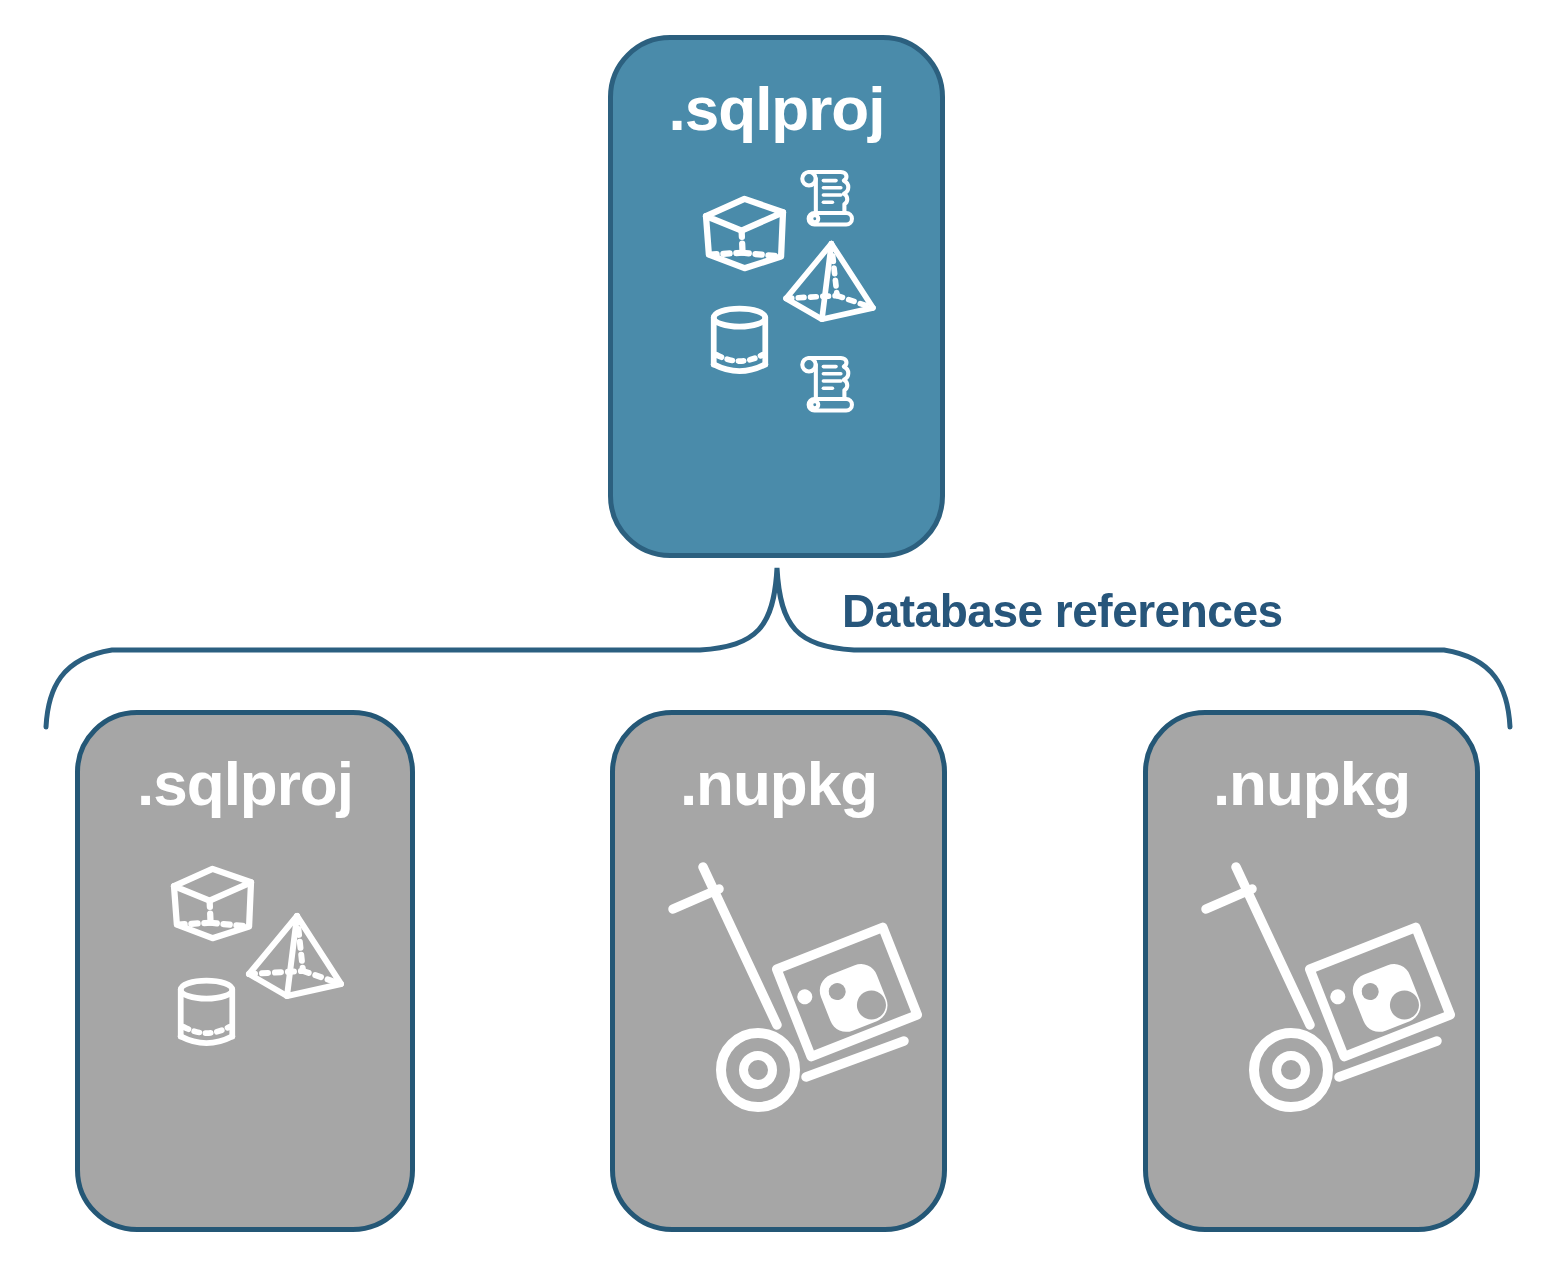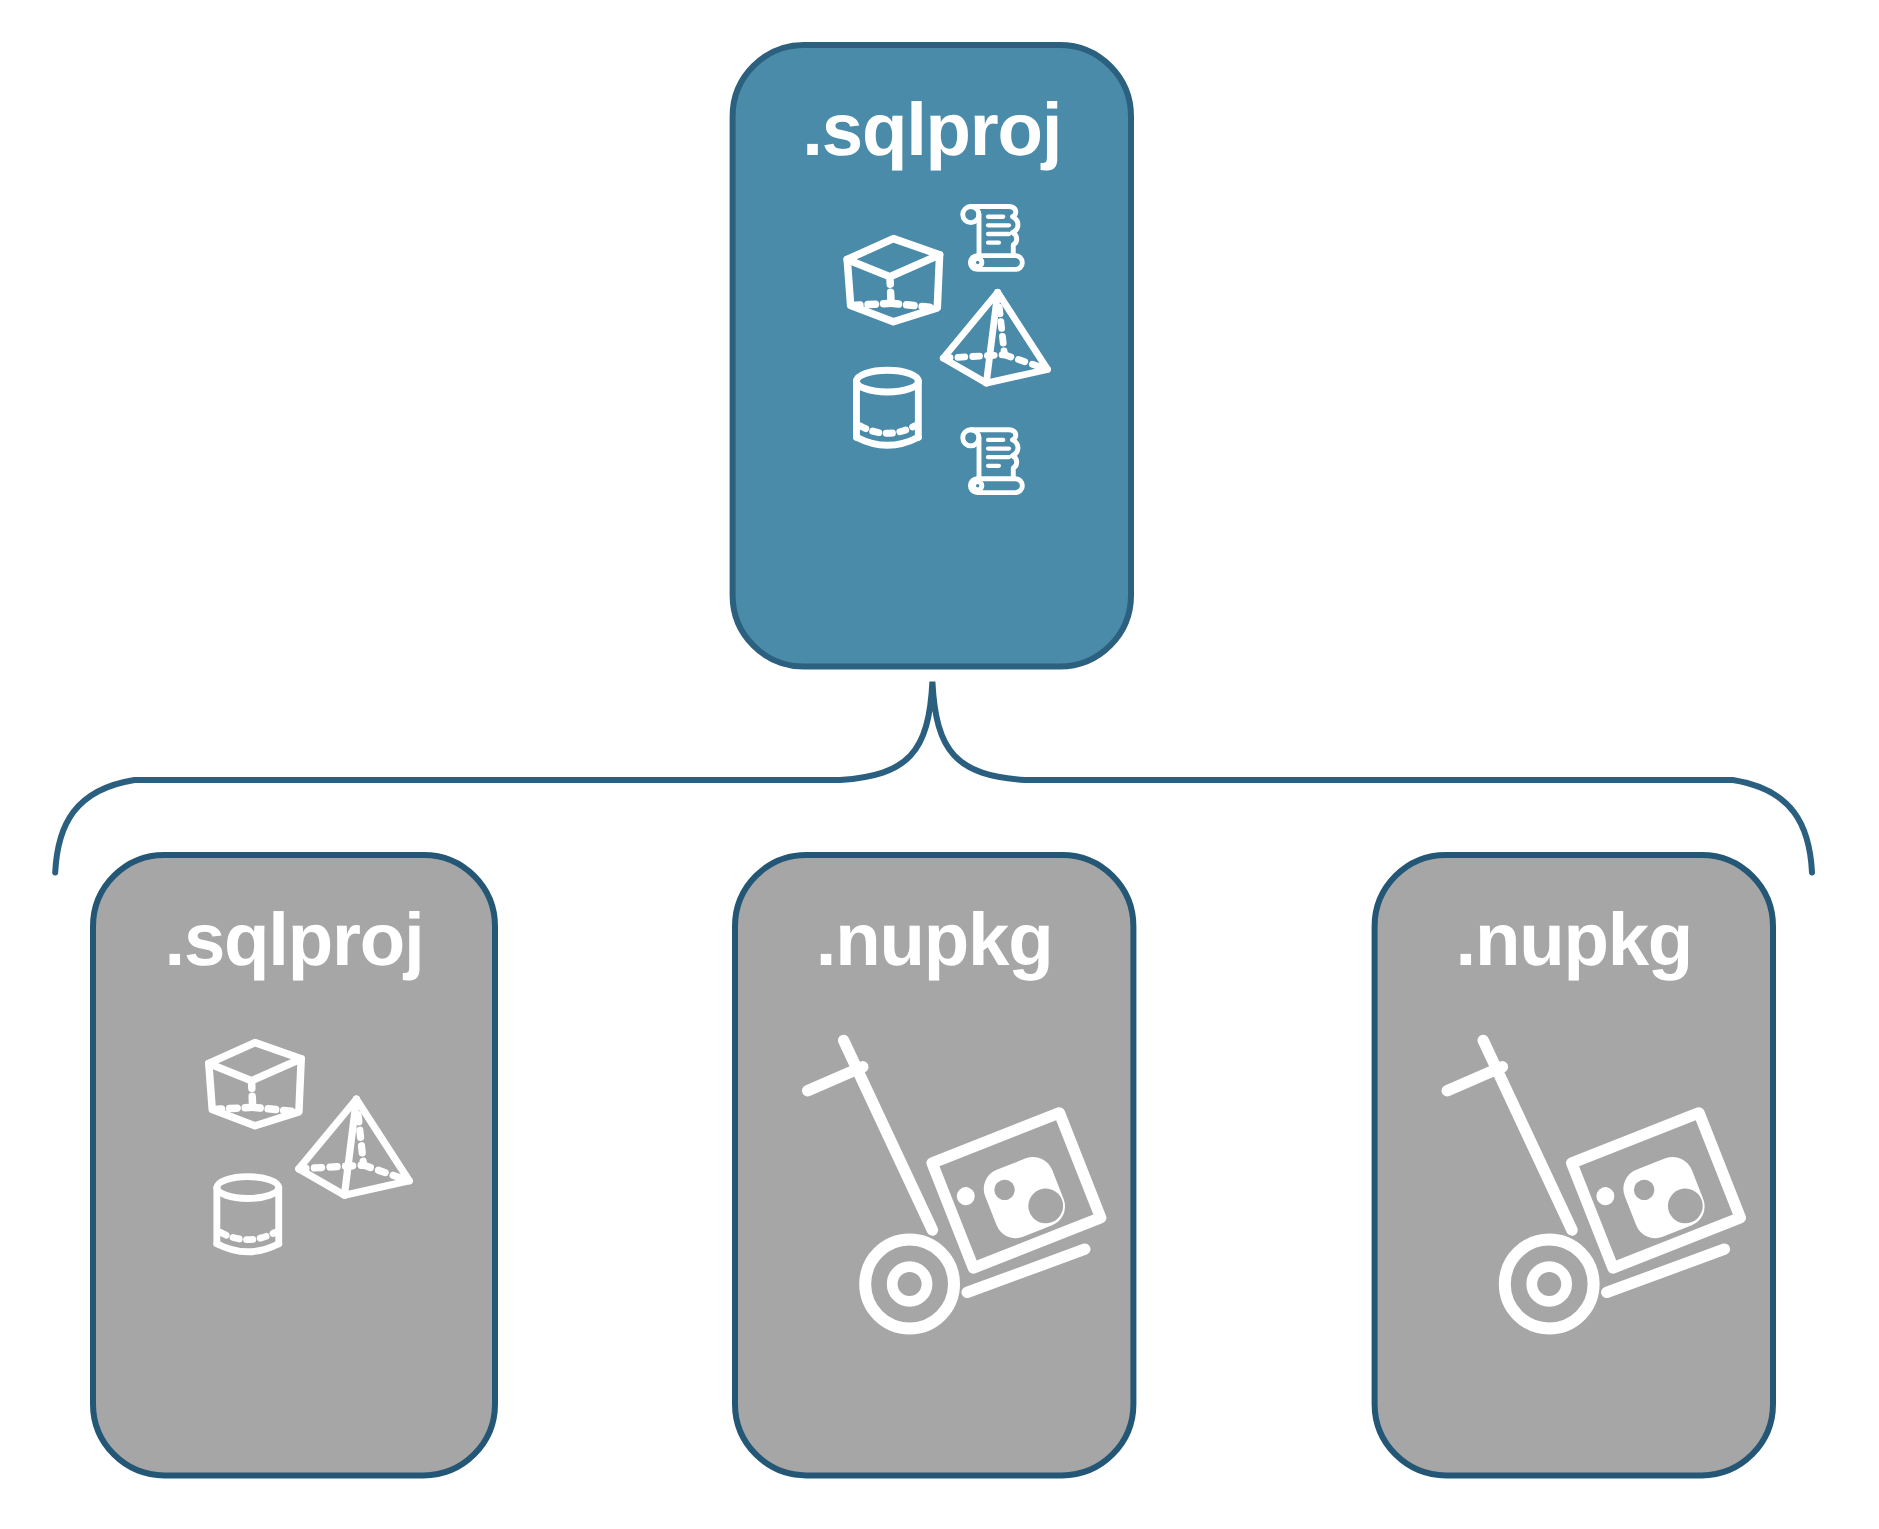--- a/index.html
+++ b/index.html
@@ -121,20 +121,21 @@
           </g>
         </g>
       </symbol>
     </defs>
   </svg>
 
   <svg id="brace" width="1566" height="1274" viewBox="0 0 1566 1274">
     <path d="M46,727 C48,688 62,658 112,650 L700,650 C757,646 774,627 777,568 C780,627 797,646 854,650 L1444,650 C1494,658 1508,688 1510,727" fill="none" stroke="#2B5F80" stroke-width="5" stroke-linecap="round"></path>
   </svg>
 
+  <div id="connector-label">Database references</div>
 
   <div class="card blue" id="root-card">
     <div class="card-title">.sqlproj</div>
     <svg class="icon" style="left:89px;top:155px;width:85px;height:77px;">
         <use href="#sym-cube"></use>
       </svg>
     <svg class="icon" style="left:187px;top:128px;width:60px;height:60px;">
         <use href="#sym-scroll"></use>
       </svg>
     <svg class="icon" style="left:169px;top:198px;width:95px;height:85px;">

